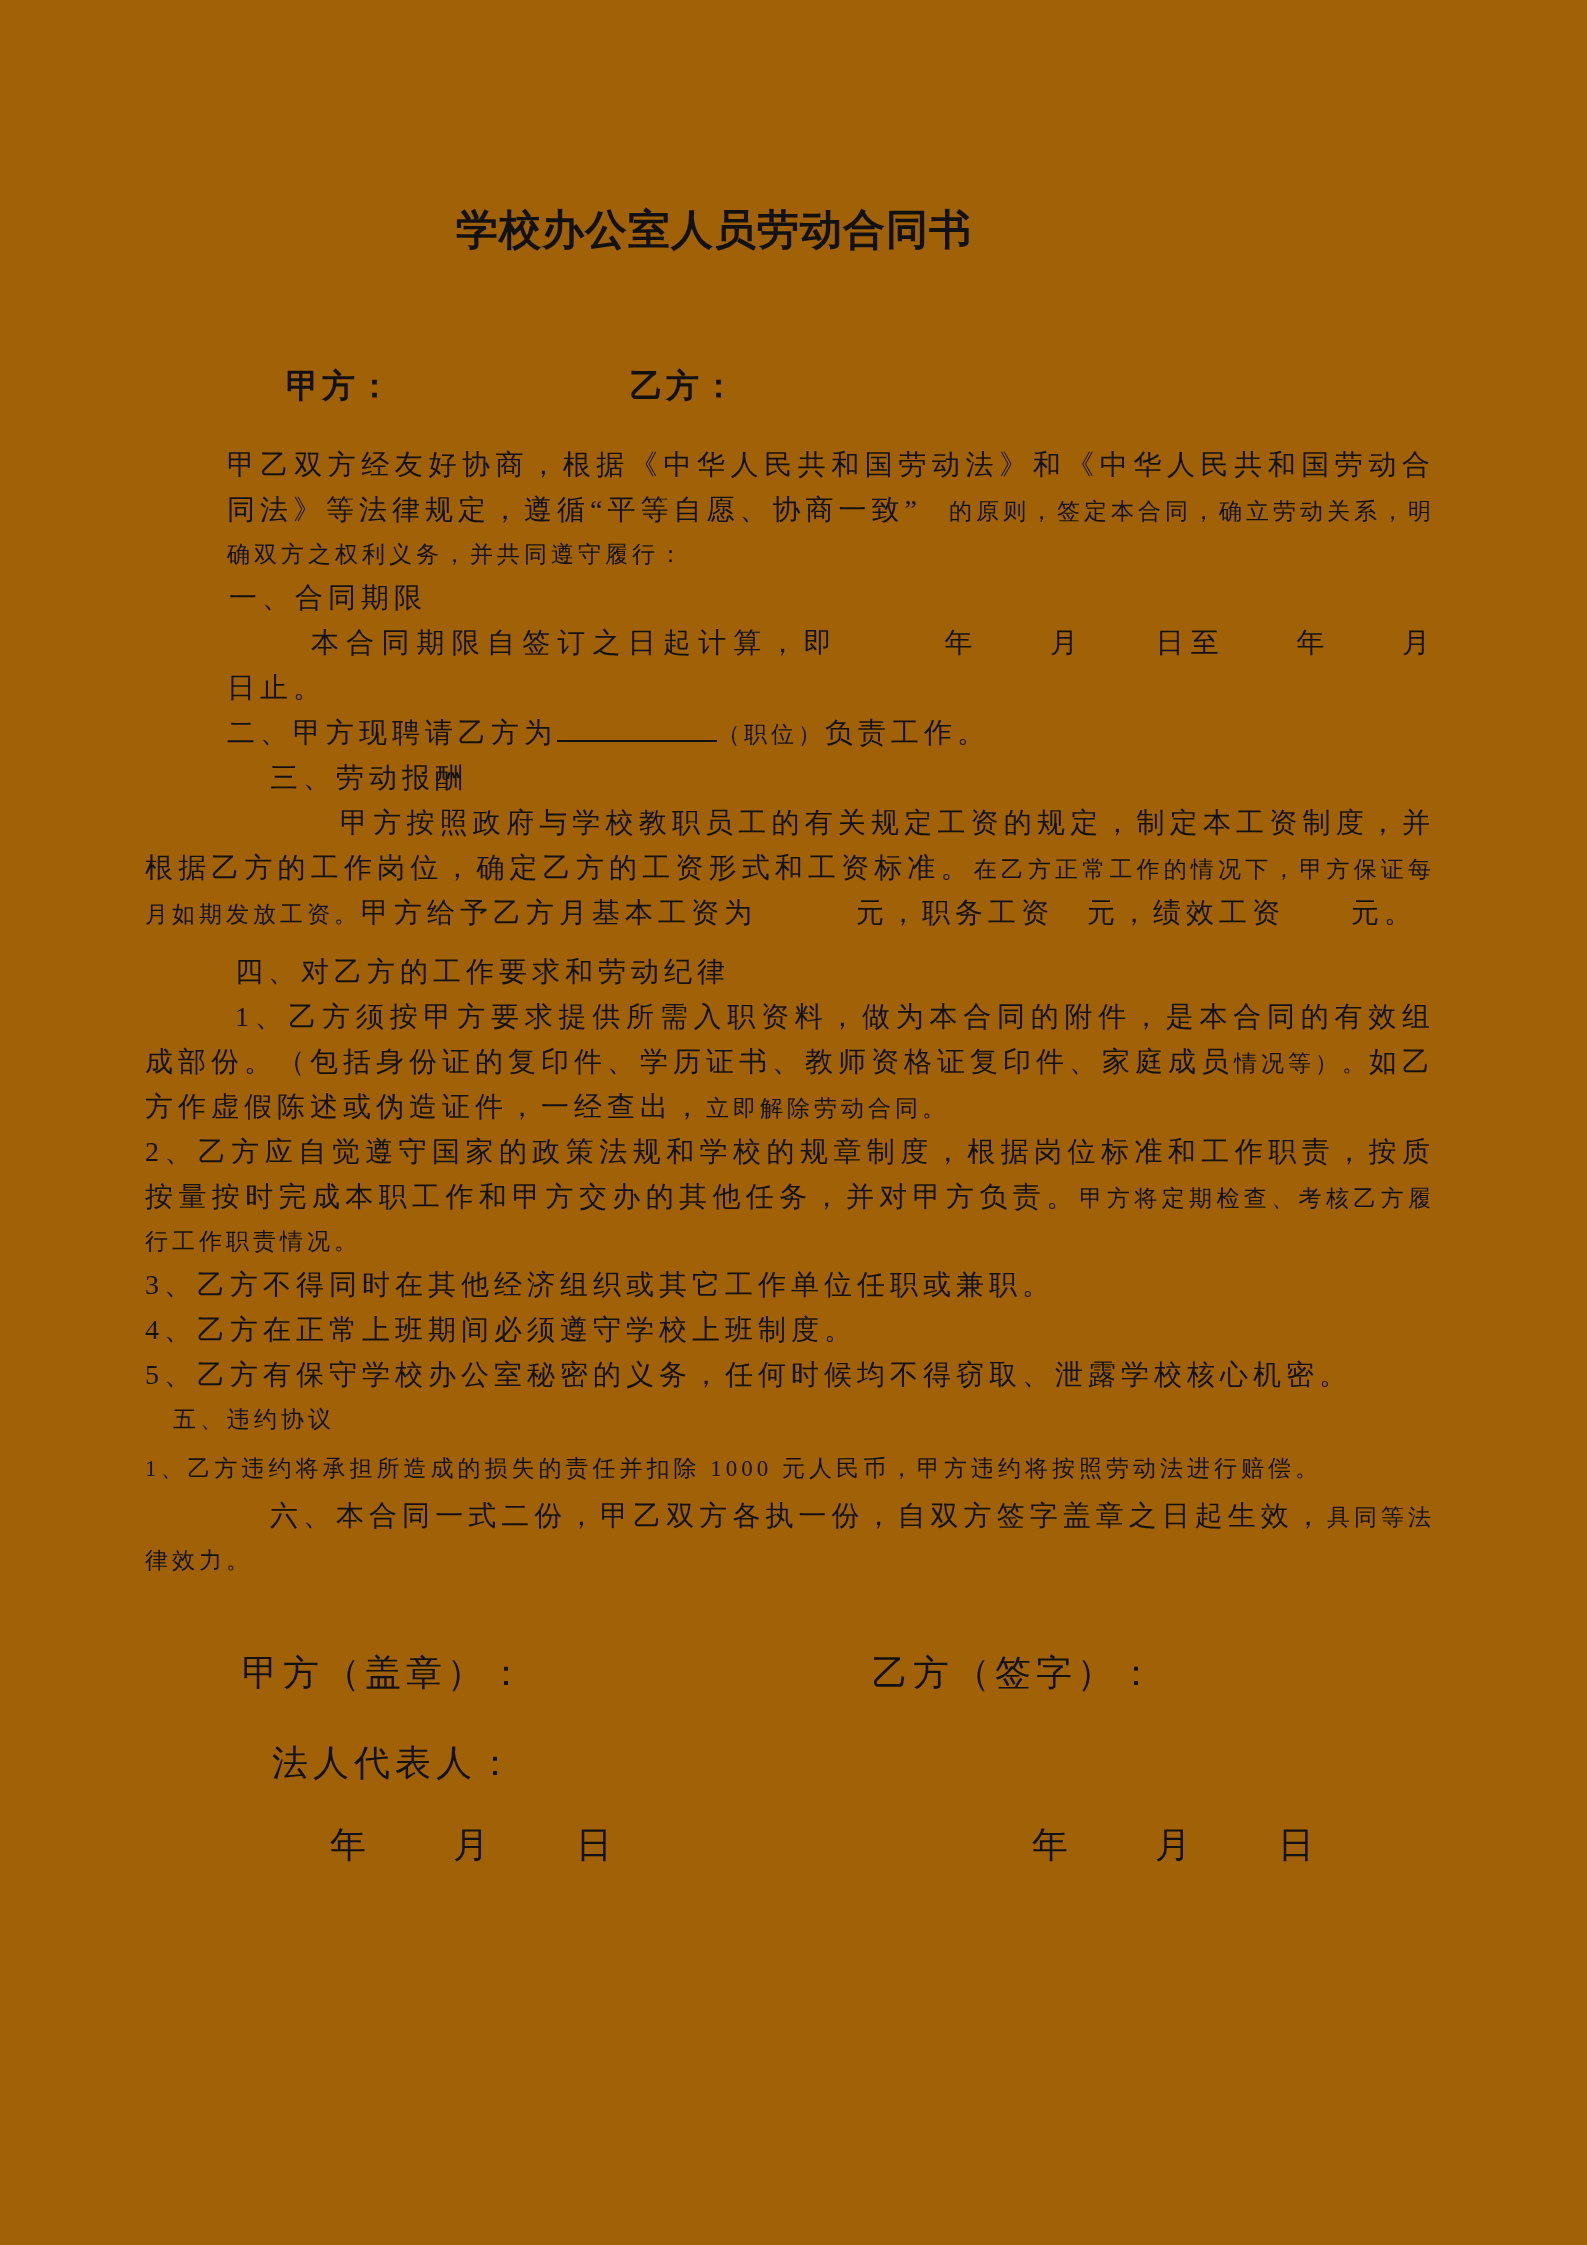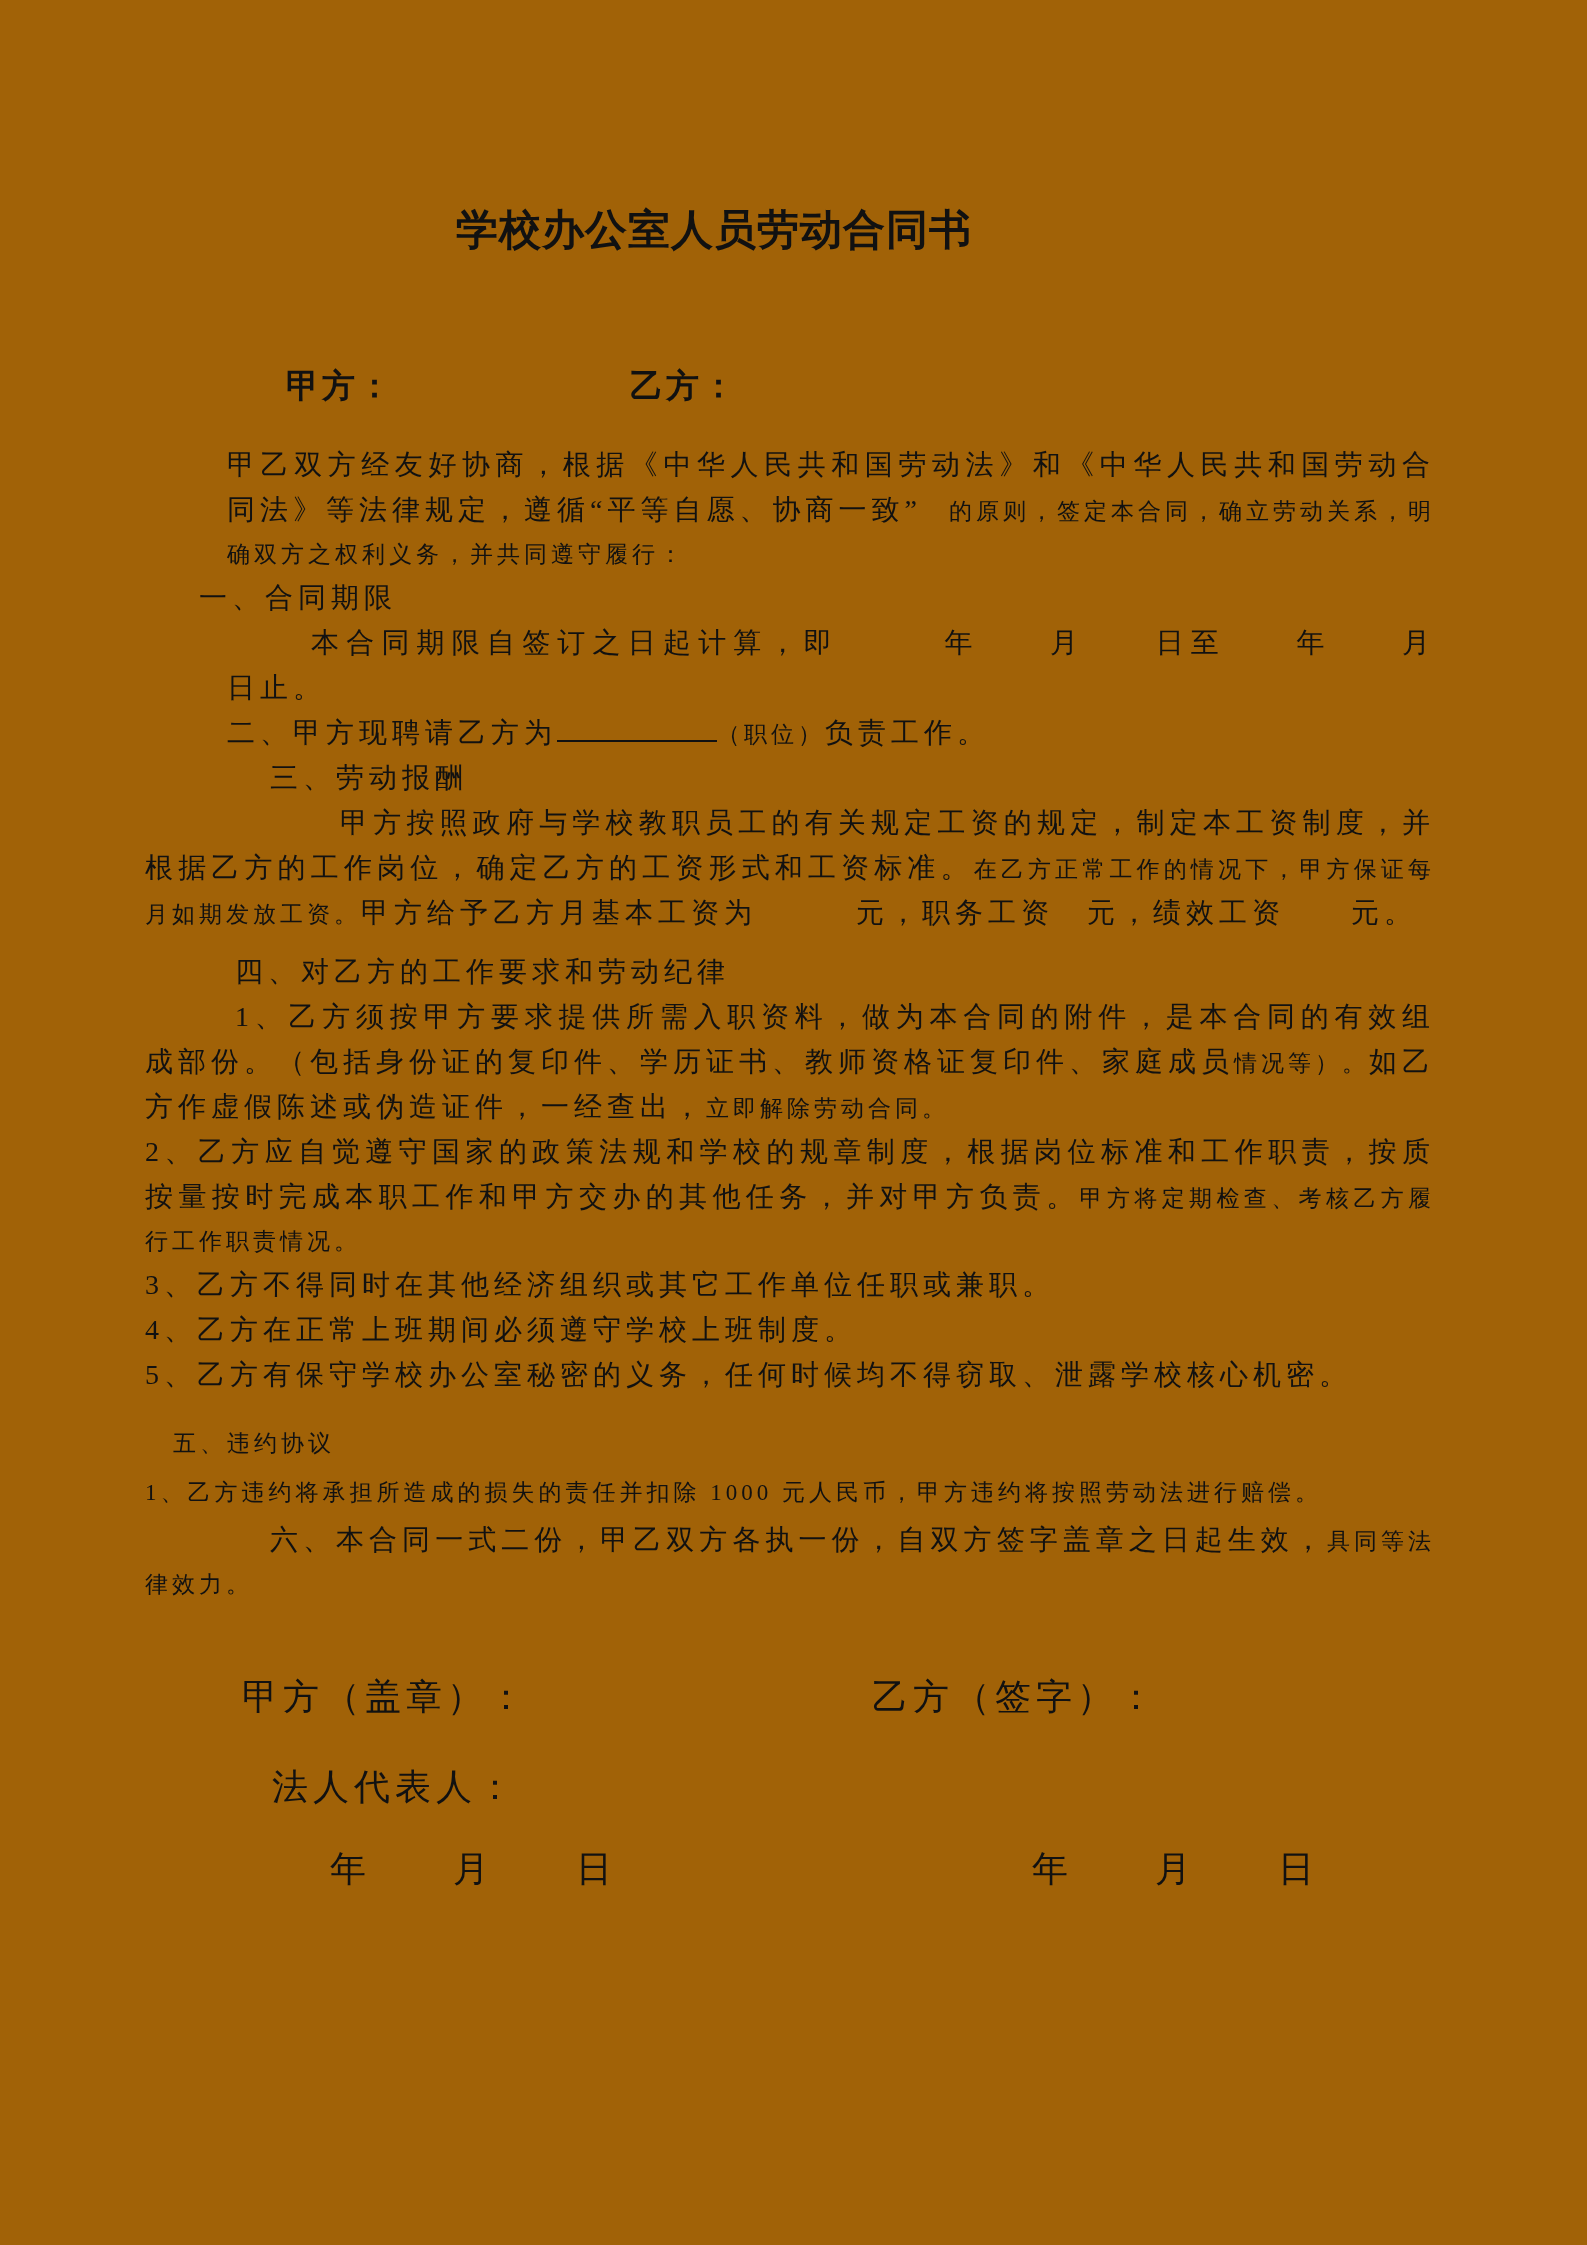--- a/index.html
+++ b/index.html
@@ -10,24 +10,24 @@
   .doc-title{margin-top:204px;text-align:center;transform:translateX(-76px);
              font-size:42px;font-weight:bold;line-height:52px;letter-spacing:1px;}
   .party-row{position:relative;height:44px;margin-top:108px;font-size:33px;font-weight:bold;letter-spacing:3px;}
   .party-row .pa{position:absolute;left:141px;top:0;}
   .party-row .pb{position:absolute;left:485px;top:0;}
   .body-text{margin-top:36px;}
   .para{line-height:41px;text-align:justify;}
   .lg{font-size:28px;letter-spacing:5px;}
   .sm{font-size:23px;letter-spacing:4px;}
   .m-up{margin-left:82px;}
-  .h1a{margin-left:54px;}
+  .h1a{margin-left:84px;}
   .h1b{margin-left:125px;}
   .h2{margin-left:90px;margin-top:14px;}
-  .h3{margin-left:28px;margin-top:24px;}
+  .h3{margin-left:28px;}
   .ind84{text-indent:84px;}
   .ind90{margin-left:0;text-indent:90px;}
   .ind125{margin-left:0;text-indent:125px;margin-top:4px;}
   .ind195{margin-left:0;text-indent:195px;}
   .mt6{margin-top:6px;}
   .blank{display:inline-block;width:160px;height:1em;border-bottom:2px solid #111;vertical-align:baseline;}
   .sig-block{margin-top:70px;font-size:36px;letter-spacing:5px;}
   .sig-row{position:relative;height:41px;line-height:41px;}
   .sig-row .sa{position:absolute;left:97px;top:0;}
   .sig-row .sb{position:absolute;left:727px;top:0;}

